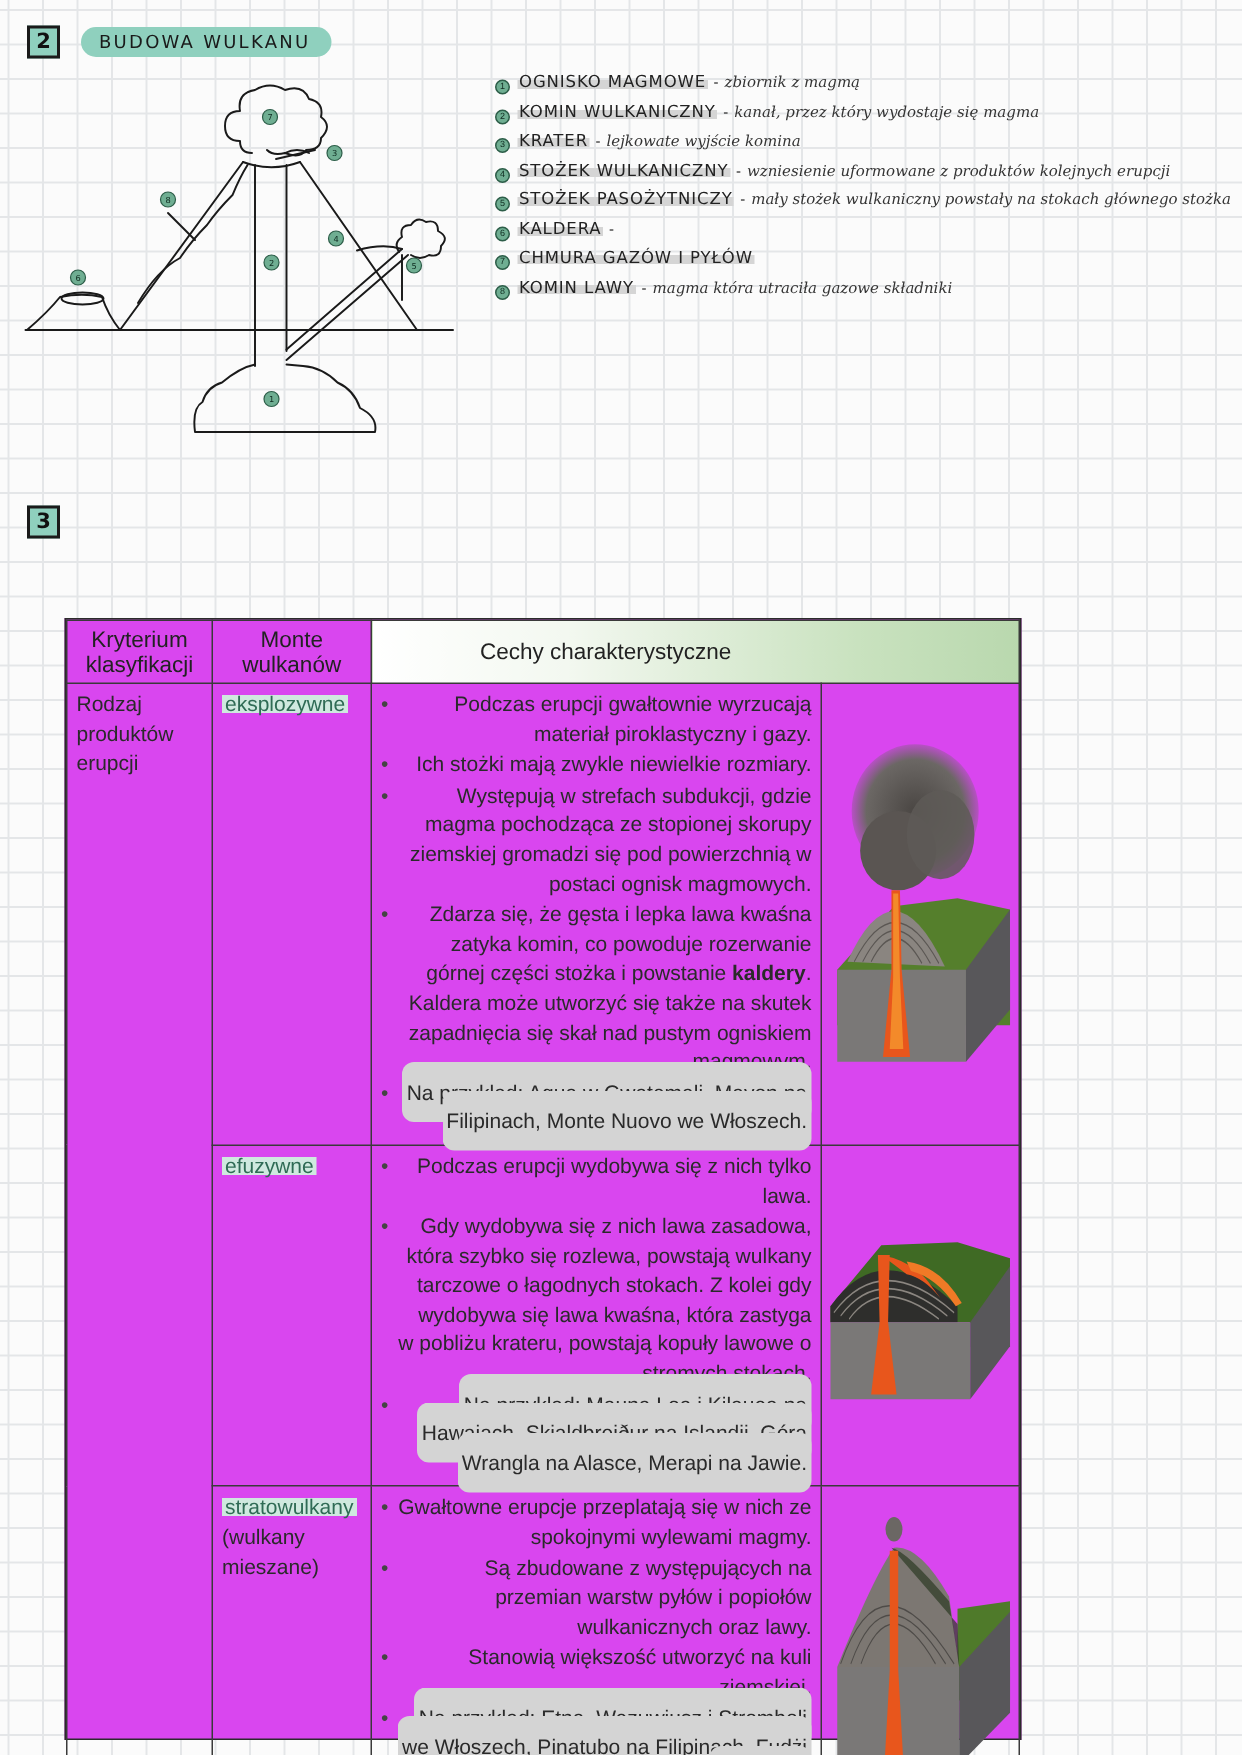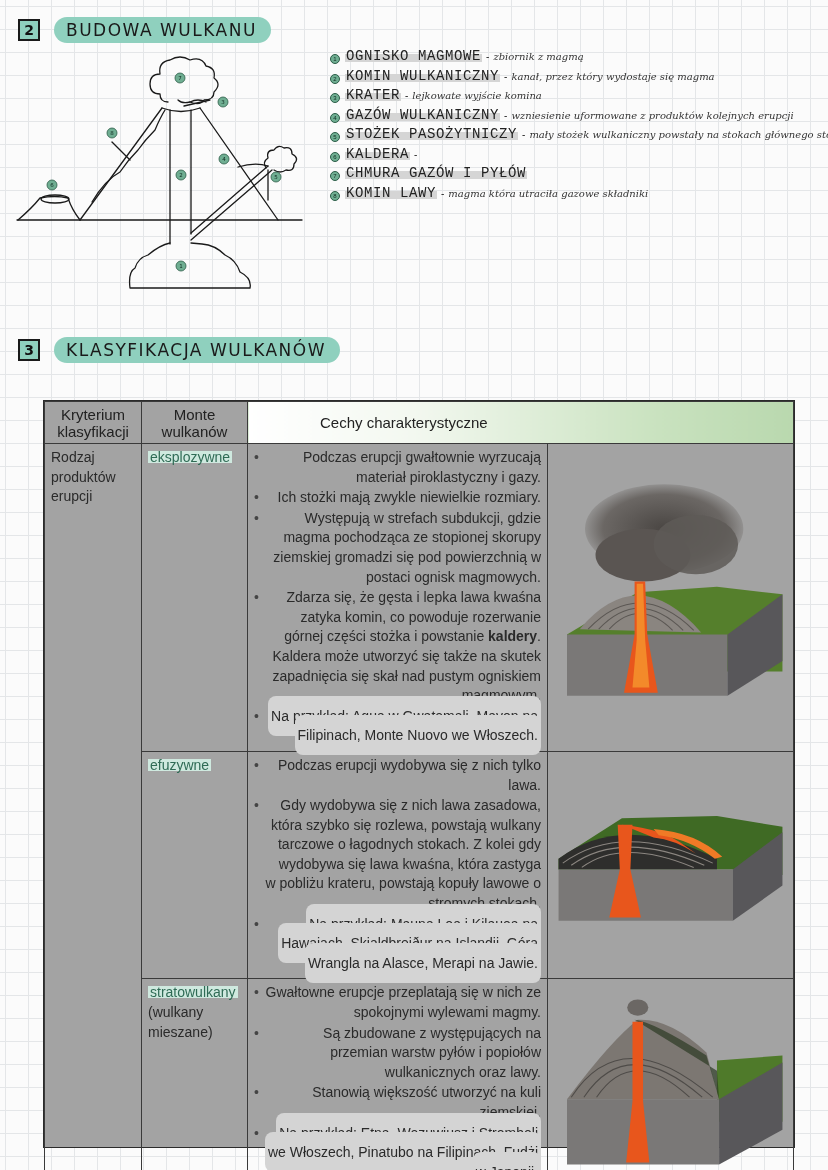--- a/index.html
+++ b/index.html
@@ -17,38 +17,38 @@
   }
   .hand { font-family: "DejaVu Sans", sans-serif; }
   .section-head { position: absolute; display: flex; align-items: center; gap: 14px; }
   .num-box {
     width: 22px; height: 22px; border: 2px solid #1a1a1a; background: #8fd0be;
     display: flex; align-items: center; justify-content: center;
     font-family: "DejaVu Sans", sans-serif; font-weight: bold; font-size: 14px; color: #111;
   }
   .pill {
     background: #8fd0be; border-radius: 14px; padding: 3px 14px 3px 12px;
-    font-family: "DejaVu Sans", sans-serif; font-size: 17px; letter-spacing: 1.5px; color: #1a1a1a;
+    font-family: "DejaVu Sans", sans-serif; font-size: 12px; letter-spacing: 1.5px; color: #1a1a1a;
     text-transform: uppercase; font-weight: normal;
   }
   
   #diagram { position: absolute; left: 10px; top: 50px; width: 300px; height: 250px; }
   
   #legend { position: absolute; left: 330px; top: 48px; width: 495px; }
   .leg-row { display: flex; align-items: baseline; height: 19.5px; font-size: 10px; white-space: nowrap; }
   .leg-num {
     width: 10px; height: 10px; border-radius: 50%; background: #6fae92; border: 1px solid #2c5d48;
     color: #0e2b20; font-size: 6px; display: inline-flex; align-items: center; justify-content: center;
     margin-right: 5px; flex-shrink: 0; position: relative; top: 1px;
   }
-  .leg-term { font-size: 14px; letter-spacing: 0.6px; background: linear-gradient(to bottom, transparent 40%, #d5d5d5 40%, #d5d5d5 85%, transparent 85%); padding: 0 1px; color: #222; font-family: Liberation Mono, monospace; }
+  .leg-term { font-size: 11px; letter-spacing: 0.6px; background: linear-gradient(to bottom, transparent 40%, #d5d5d5 40%, #d5d5d5 85%, transparent 85%); padding: 0 1px; color: #222; }
   .leg-dash { margin: 0 4px; }
   .leg-def { font-family: "DejaVu Serif", serif; font-style: italic; font-size: 10px; color: #333; }
   
-  #table-wrap { position: absolute; left: 43px; top: 400px; width: 752px; height: 748px; background: #a3a3a3; border: 1.5px solid #2b2b2b; }
+  #table-wrap { position: absolute; left: 43px; top: 412px; width: 638px; height: 748px; background: #d946ef; border: 1.5px solid #2b2b2b; }
   table { border-collapse: collapse; width: 100%; height: 100%; table-layout: fixed; }
   th, td { border: 1px solid #3a3a3a; vertical-align: top; }
   th { font-weight: normal; font-size: 15px; text-align: center; vertical-align: middle; line-height: 17px; color: #222; height: 42px; }
   th.feat { text-align: left; padding-left: 72px; background: linear-gradient(to right, #ffffff 0%, #f3f8f0 30%, #c9e2bf 75%, #b9d8ae 100%); }
   td { font-size: 14px; line-height: 19.6px; color: #2a2a2a; padding: 4px 6px; }
   td.type .tname { color: #2f6b55; background: linear-gradient(to bottom, transparent 15%, #cfe9df 15%, #cfe9df 90%, transparent 90%); padding: 0 2px; }
   ul { list-style: none; text-align: right; }
   li { padding-left: 11px; position: relative; margin-bottom: 1px; }
   li::before { content: "•"; position: absolute; left: 0; top: 0; color: #444; }
   .hl { background: #d4d4d4; border-radius: 8px; padding: 12px 3px; box-decoration-break: clone; -webkit-box-decoration-break: clone; }
@@ -143,21 +143,21 @@
       <span class="leg-def">kanał, przez który wydostaje się magma</span>
     </div>
   <div class="leg-row">
       <span class="leg-num">3</span>
       <span class="leg-term hand">KRATER</span>
       <span class="leg-dash">-</span>
       <span class="leg-def">lejkowate wyjście komina</span>
     </div>
   <div class="leg-row">
       <span class="leg-num">4</span>
-      <span class="leg-term hand">GAZÓW WULKANICZNY</span>
+      <span class="leg-term hand">STOŻEK WULKANICZNY</span>
       <span class="leg-dash">-</span>
       <span class="leg-def">wzniesienie uformowane z produktów kolejnych erupcji</span>
     </div>
   <div class="leg-row">
       <span class="leg-num">5</span>
       <span class="leg-term hand">STOŻEK PASOŻYTNICZY</span>
       <span class="leg-dash">-</span>
       <span class="leg-def">mały stożek wulkaniczny powstały na stokach głównego stożka</span>
     </div>
   <div class="leg-row">
@@ -172,21 +172,20 @@
   <div class="leg-row">
       <span class="leg-num">8</span>
       <span class="leg-term hand">KOMIN LAWY</span>
       <span class="leg-dash">-</span>
       <span class="leg-def">magma która utraciła gazowe składniki</span>
     </div>
 </div>
 
 <div class="section-head" style="left:18px; top:337px;">
   <div class="num-box">3</div>
-  <div class="pill">KLASYFIKACJA WULKANÓW</div>
 </div>
 
 <div id="table-wrap">
   <table>
     <colgroup>
       <col style="width:97px">
         <col style="width:106px">
         <col style="width:300px">
         <col>
     </colgroup>

